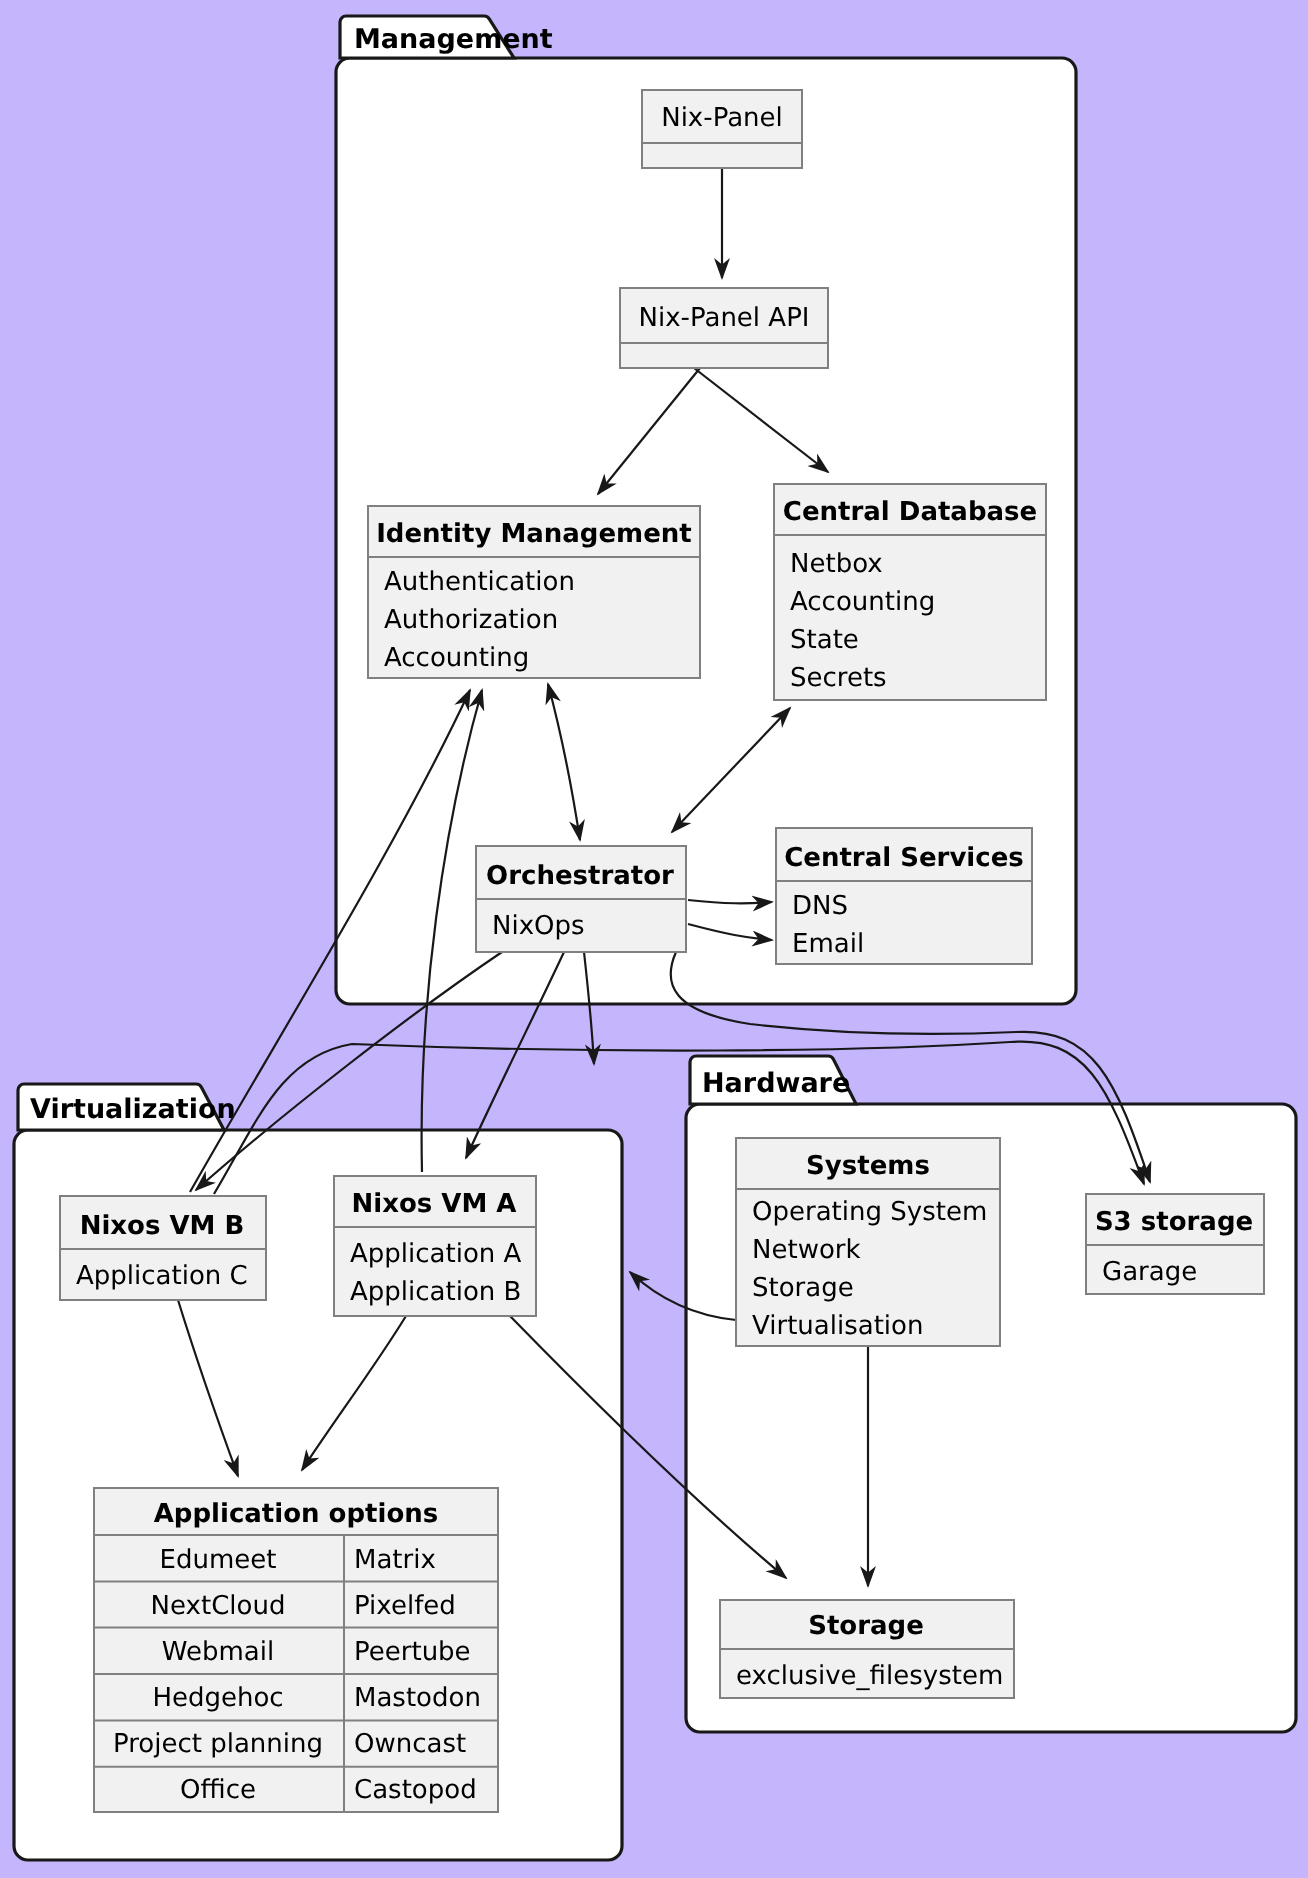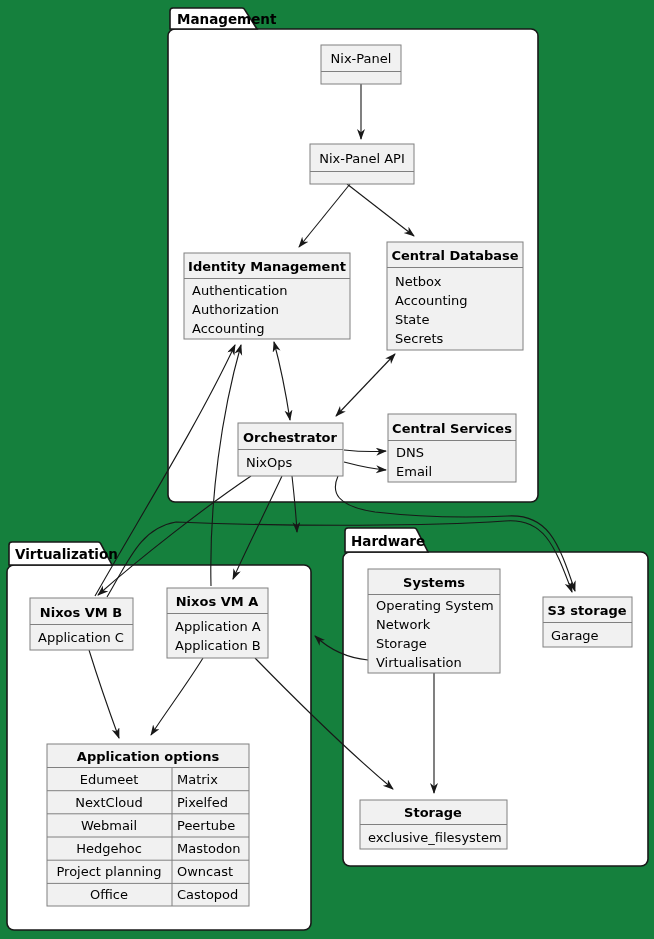--- a/index.html
+++ b/index.html
@@ -1,16 +1,16 @@
 <!DOCTYPE html>
 <html><head>
 <meta charset="utf-8">
 <style>
   html,body{margin:0;padding:0;background:#ffffff;}
-  .stage{width:654px;height:939px;position:relative;background:#15803d;
+  .stage{width:654px;height:939px;position:relative;background:#c4b5fd;
          font-family:"DejaVu Sans","Liberation Sans",sans-serif;}
   svg{display:block;}
   text{font-family:"DejaVu Sans","Liberation Sans",sans-serif;fill:#000000;font-size:13px;}
   .pkg-label{font-weight:bold;font-size:13.5px;}
   .node-title{font-weight:bold;text-anchor:middle;}
   .node-title-plain{font-weight:normal;text-anchor:middle;}
   .row{font-size:13px;}
   .cell-c{text-anchor:middle;}
   .pkg{fill:#ffffff;stroke:#181818;stroke-width:1.6;}
   .node{fill:#F1F1F1;stroke:#808080;stroke-width:1;}

